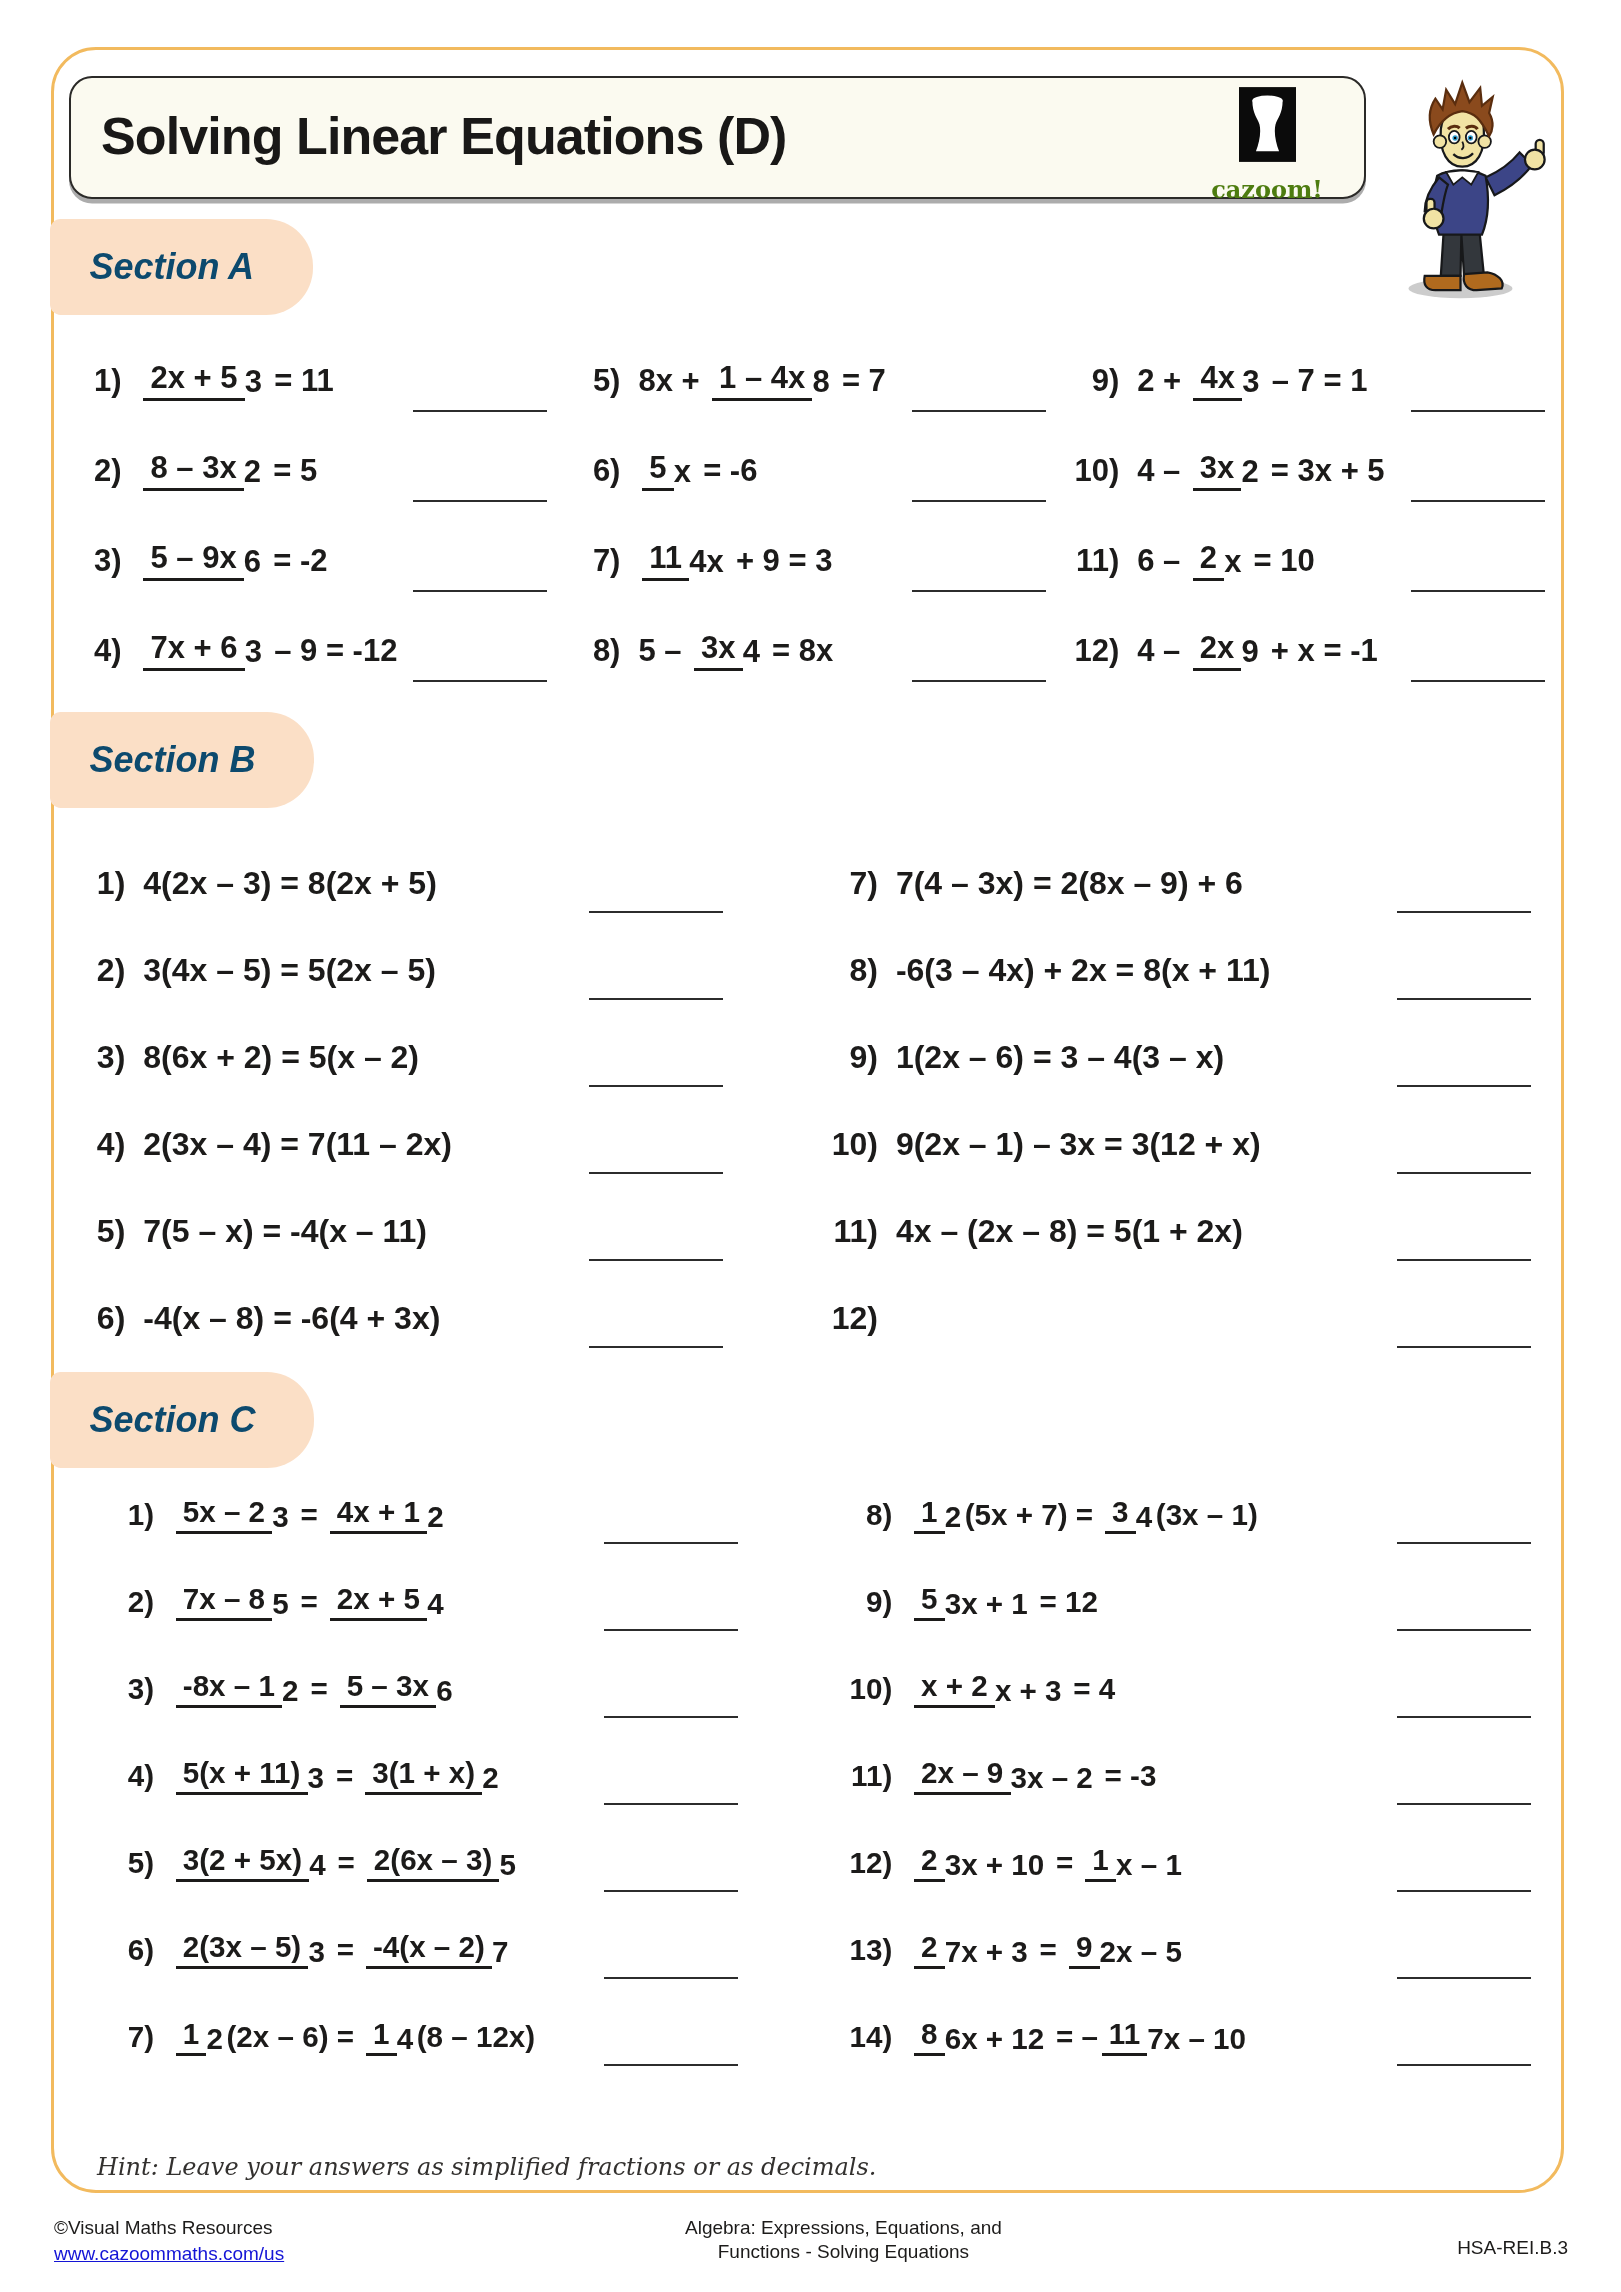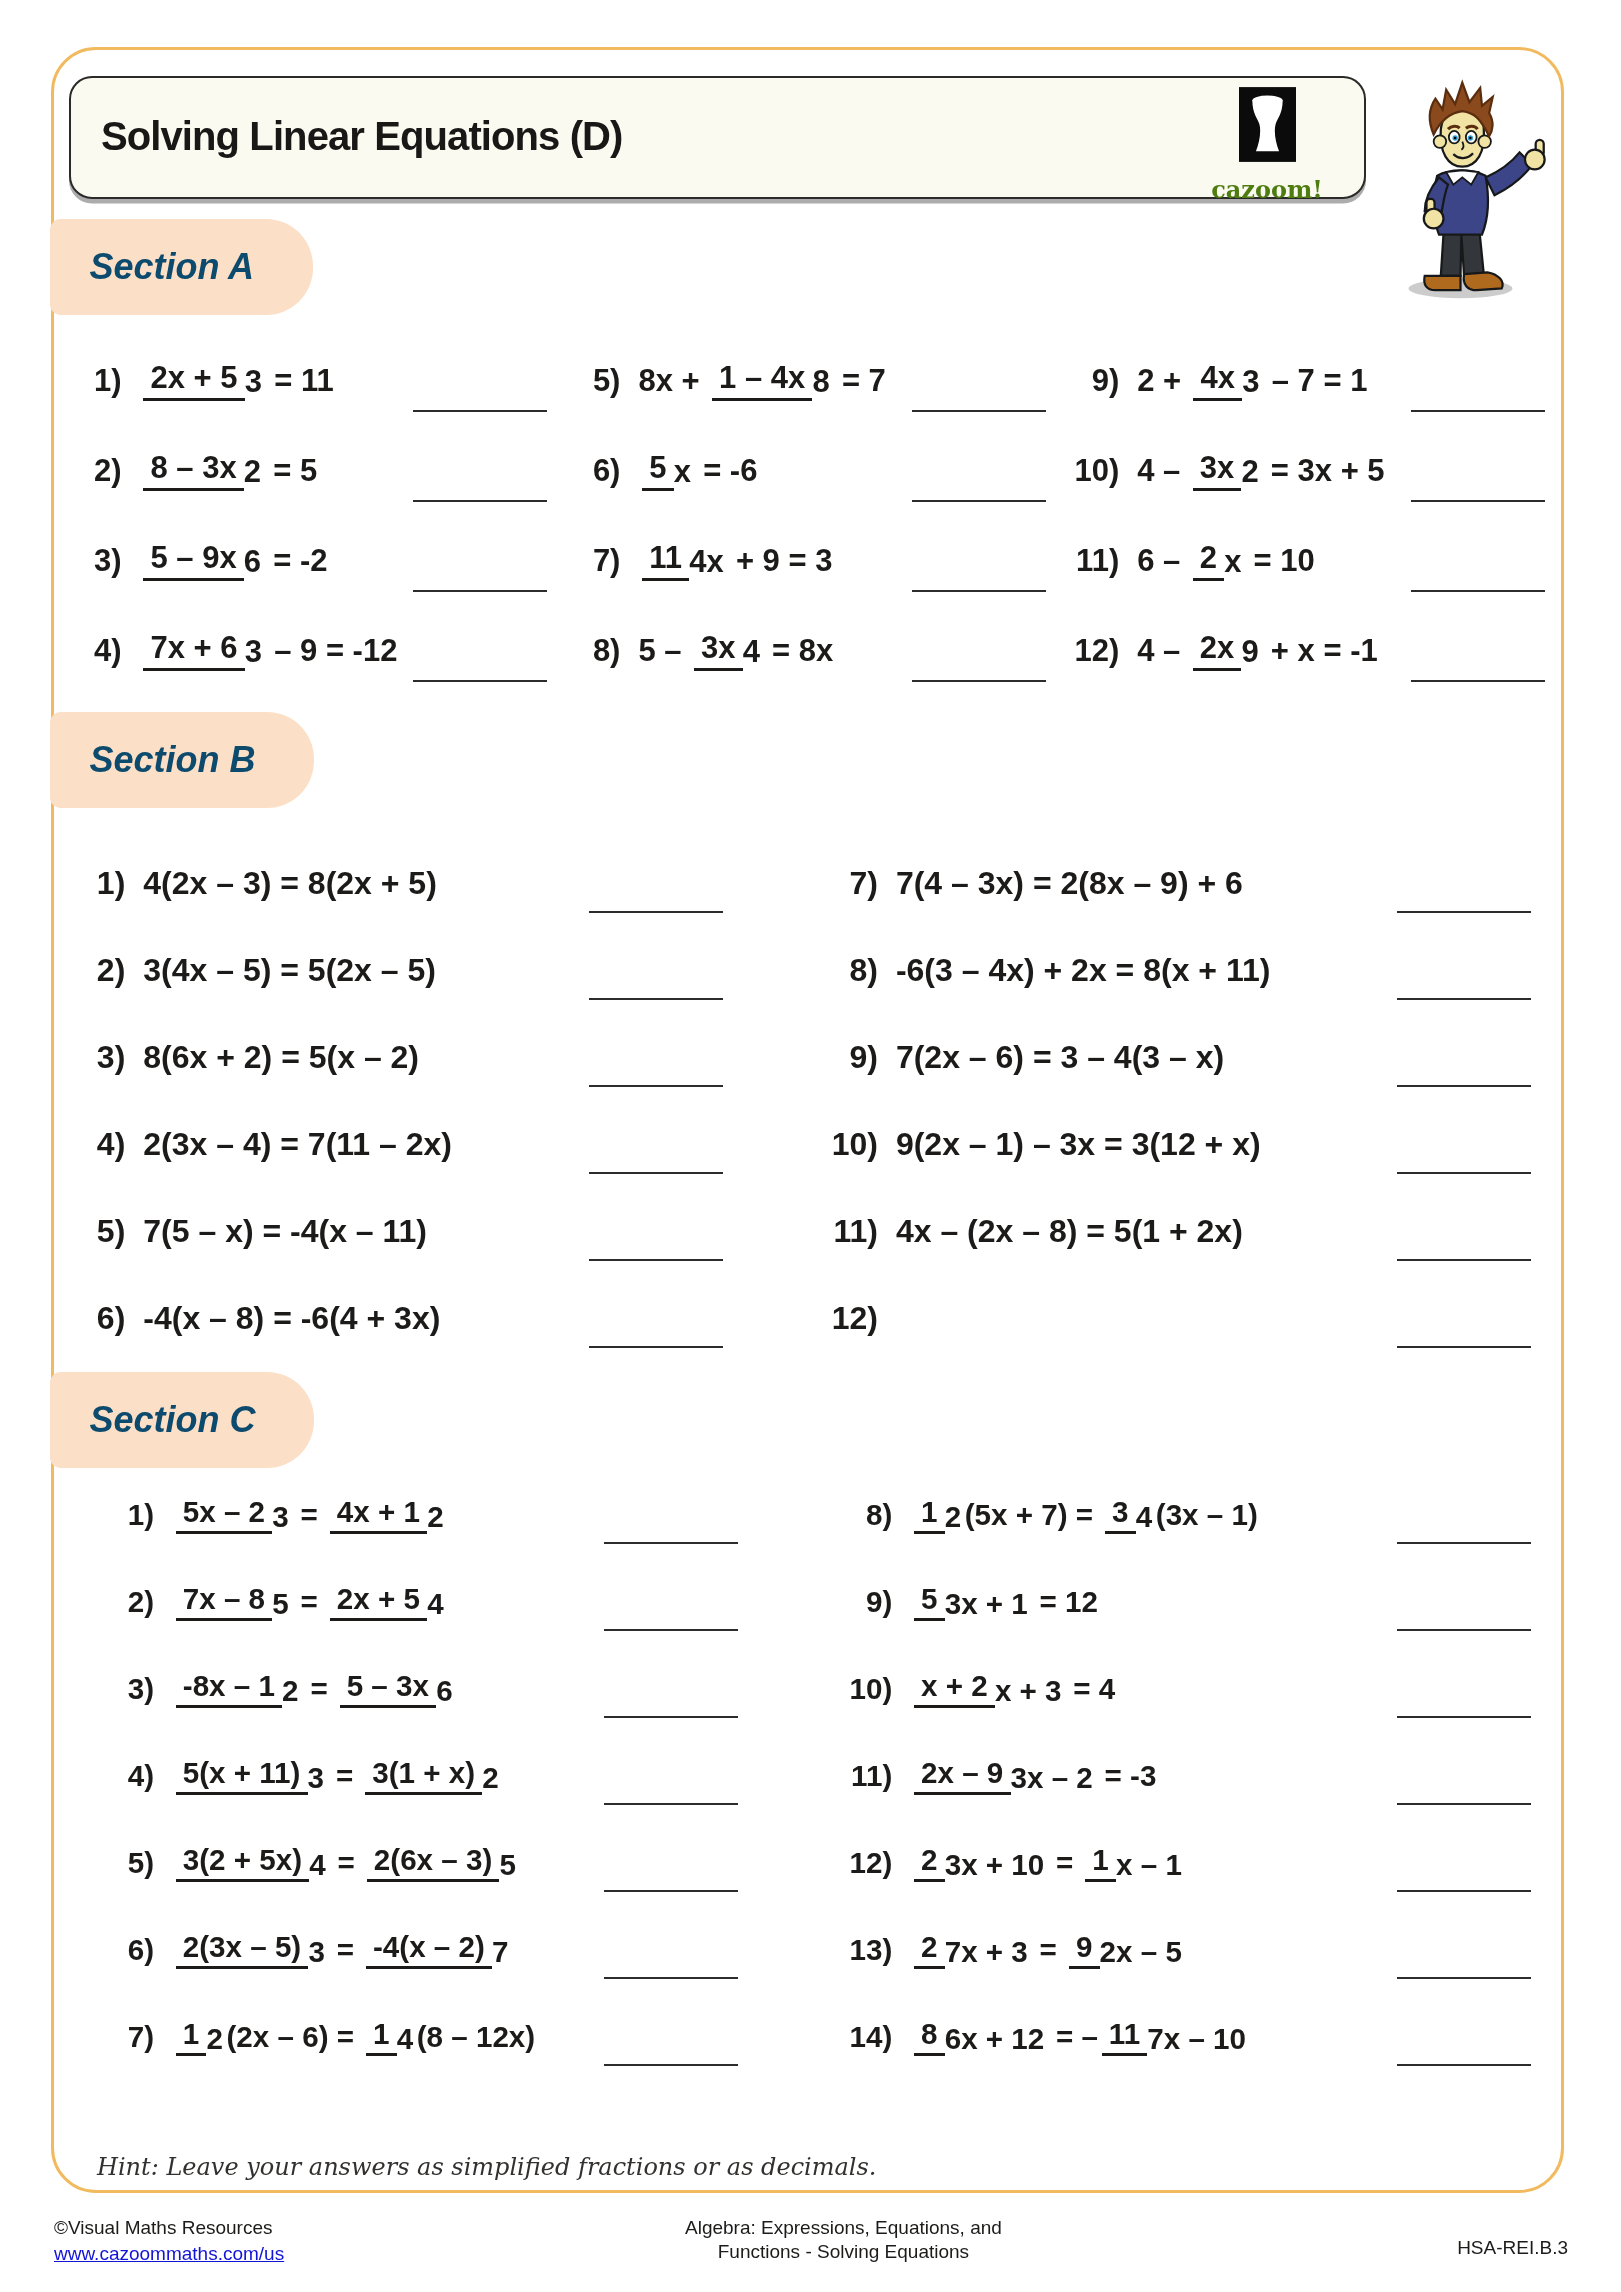--- a/index.html
+++ b/index.html
@@ -12,21 +12,21 @@
     position:absolute;left:51px;top:47px;width:1513px;height:2146px;
     border:3.6px solid var(--border,#F2BA5E);border-radius:45px;box-sizing:border-box;
   }
   
   .title-box{
     position:relative;margin:26px 0 0 15px;width:1297px;height:123px;
     background:var(--titlebg,#FBFAF0);border:2.7px solid #2b2a28;border-radius:23px;
     box-shadow:0 4.5px 0 rgba(90,90,90,.5);box-sizing:border-box;
   }
   .title-box h1{
-    margin:0;padding-left:30px;font-size:40px;font-weight:bold;letter-spacing:-0.9px;
+    margin:0;padding-left:30px;font-size:52px;font-weight:bold;letter-spacing:-0.9px;
     line-height:117px;color:#191817;white-space:nowrap;
   }
   .logo{position:absolute;top:9px;right:39px;width:116px;text-align:center;}
   .logo-square{width:57px;height:75px;margin:0 auto;display:block;}
   .logo-text{font-family:"DejaVu Serif",serif;font-weight:bold;font-size:24px;margin-top:13px;color:#4d7c0f;}
   .mascot{position:absolute;top:9px;right:10.7px;width:179px;height:244px;}
   
   .section-label{
     display:inline-block;margin-left:-3.6px;background:var(--peach,#FBDFC6);
     border-radius:10.7px 47px 47px 10.7px;
@@ -229,21 +229,21 @@
             <span class="peq"><span class="eqt">7(4 – 3x) = 2(8x – 9) + 6</span></span>
             <span class="blank"></span>
           </div>
           <div class="prob">
             <span class="pnum">8)</span>
             <span class="peq"><span class="eqt">-6(3 – 4x) + 2x = 8(x + 11)</span></span>
             <span class="blank"></span>
           </div>
           <div class="prob">
             <span class="pnum">9)</span>
-            <span class="peq"><span class="eqt">7(2x – 6) = 3 – 4(3 – x)</span></span>
+            <span class="peq"><span class="eqt">1(2x – 6) = 3 – 4(3 – x)</span></span>
             <span class="blank"></span>
           </div>
           <div class="prob">
             <span class="pnum">10)</span>
             <span class="peq"><span class="eqt">9(2x – 1) – 3x = 3(12 + x)</span></span>
             <span class="blank"></span>
           </div>
           <div class="prob">
             <span class="pnum">11)</span>
             <span class="peq"><span class="eqt">4x – (2x – 8) = 5(1 + 2x)</span></span>

